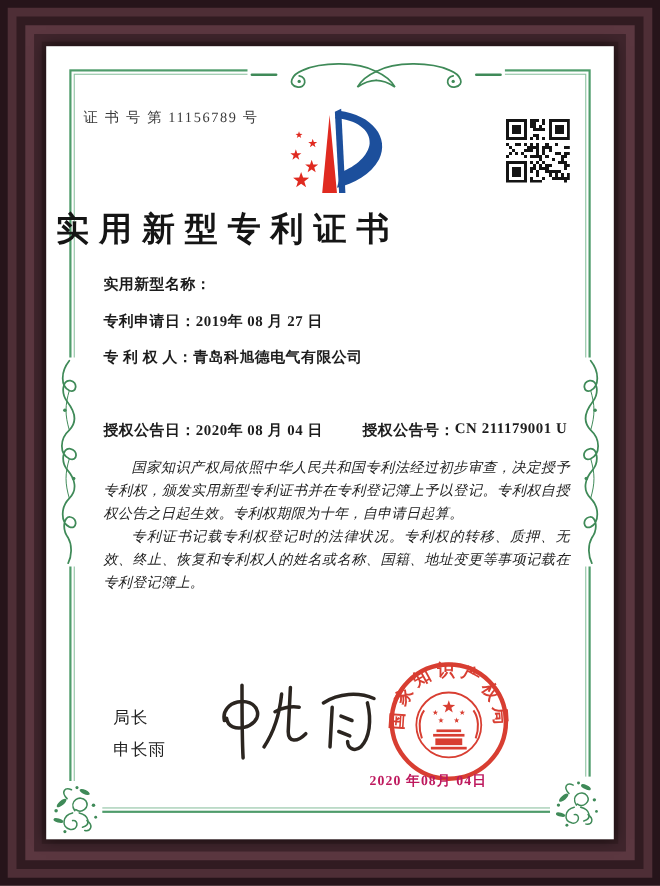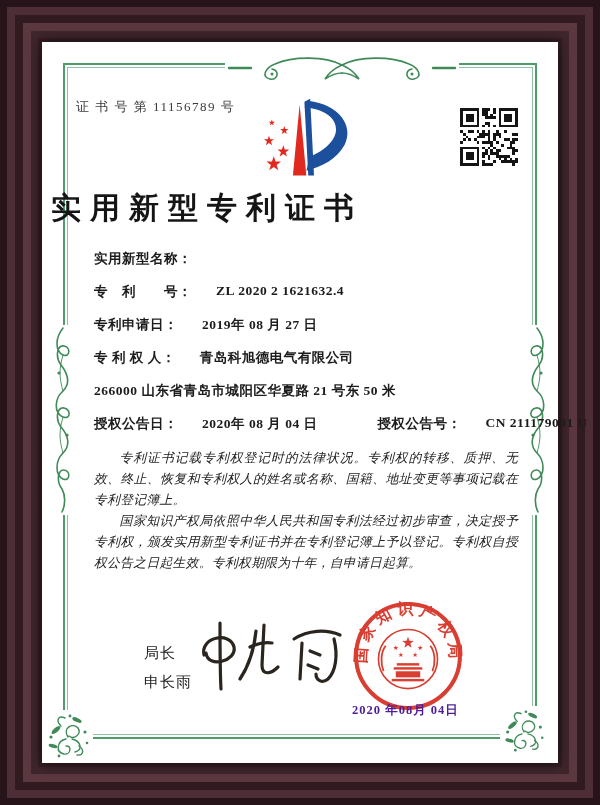--- a/index.html
+++ b/index.html
@@ -37,41 +37,39 @@
   .qr{position:absolute;left:418px;top:66px;width:58px;height:58px;}
   .title{
     position:absolute;left:0;right:0;top:146px;text-align:left;
     font-size:30px;font-weight:bold;letter-spacing:9px;text-indent:9px;color:#151515;
   }
   .content{position:absolute;left:52px;right:40px;top:208px;}
   .frow{
     display:flex;height:20px;margin-bottom:13px;
     font-size:13.5px;font-weight:bold;color:#1c1c1c;letter-spacing:.5px;
     white-space:pre;
-    gap:24px;
   }
   .frow .flabel{flex:none;}
   .pair2{margin-left:36px;}
   .paras{
     margin-top:8px;font-size:12.8px;line-height:1.64;color:#222;
     text-align:justify;font-style:italic;letter-spacing:.3px;
   }
   .paras p{margin:0;text-indent:2em;}
   .signer{
     position:absolute;left:61px;top:596px;
     font-family:"Liberation Sans","DejaVu Sans",sans-serif;
     font-size:15px;color:#222;line-height:29px;font-weight:500;
     letter-spacing:1px;
-    margin-left:41px;
   }
   .signature{position:absolute;left:148px;top:574px;width:160px;height:92px;}
   .seal{position:absolute;left:310px;top:558px;width:112px;height:112px;opacity:.9;z-index:5;}
   .seal-date{
-    position:absolute;left:310px;top:660px;z-index:6;
-    font-size:12.5px;font-weight:bold;letter-spacing:1px;color:#4c1d95;
+    position:absolute;left:294px;top:660px;z-index:6;
+    font-size:12.5px;font-weight:bold;letter-spacing:1px;color:#be185d;
     white-space:pre;
   }
   .orn{position:absolute;background:#fff;}
   .orn svg{display:block;}
   .orn-top{left:183px;top:10px;width:234px;height:32px;}
   .orn-left{left:8px;top:283px;width:26px;height:190px;}
   .orn-right{left:482px;top:283px;width:26px;height:190px;transform:scaleX(-1);}
   .orn-bl{left:1px;top:668px;width:50px;height:50px;}
   .orn-br{left:458px;top:664px;width:48px;height:48px;}
 </style>
@@ -396,44 +394,39 @@
       </svg>
   </div>
 
   <div class="title">实用新型专利证书</div>
 
   <div class="content">
     <div class="frow">
       <span class="flabel">实用新型名称：</span>
     </div>
     <div class="frow">
-      <span class="flabel">专　利　　号：</span>
-      <span class="fvalue">ZL 2020 2 1621632.4</span>
-    </div>
-    <div class="frow">
       <span class="flabel">专利申请日：</span>
       <span class="fvalue">2019年 08 月 27 日</span>
     </div>
     <div class="frow">
       <span class="flabel">专 利 权 人：</span>
       <span class="fvalue">青岛科旭德电气有限公司</span>
     </div>
     <div class="frow">
-      <span class="fvalue">266000 山东省青岛市城阳区华夏路 21 号东 50 米</span>
     </div>
     <div class="frow">
       <span class="flabel">授权公告日：</span>
       <span class="fvalue">2020年 08 月 04 日</span>
       <span class="flabel pair2">授权公告号：</span>
       <span class="fvalue">CN 211179001 U</span>
     </div>
 
     <div class="paras">
+      <p>国家知识产权局依照中华人民共和国专利法经过初步审查，决定授予专利权，颁发实用新型专利证书并在专利登记簿上予以登记。专利权自授权公告之日起生效。专利权期限为十年，自申请日起算。</p>
       <p>专利证书记载专利权登记时的法律状况。专利权的转移、质押、无效、终止、恢复和专利权人的姓名或名称、国籍、地址变更等事项记载在专利登记簿上。</p>
-      <p>国家知识产权局依照中华人民共和国专利法经过初步审查，决定授予专利权，颁发实用新型专利证书并在专利登记簿上予以登记。专利权自授权公告之日起生效。专利权期限为十年，自申请日起算。</p>
     </div>
   </div>
 
   <div class="signer">
     <div>局长</div>
     <div>申长雨</div>
   </div>
 
   <div class="signature">
     <svg width="160" height="92" viewBox="0 0 160 90">

